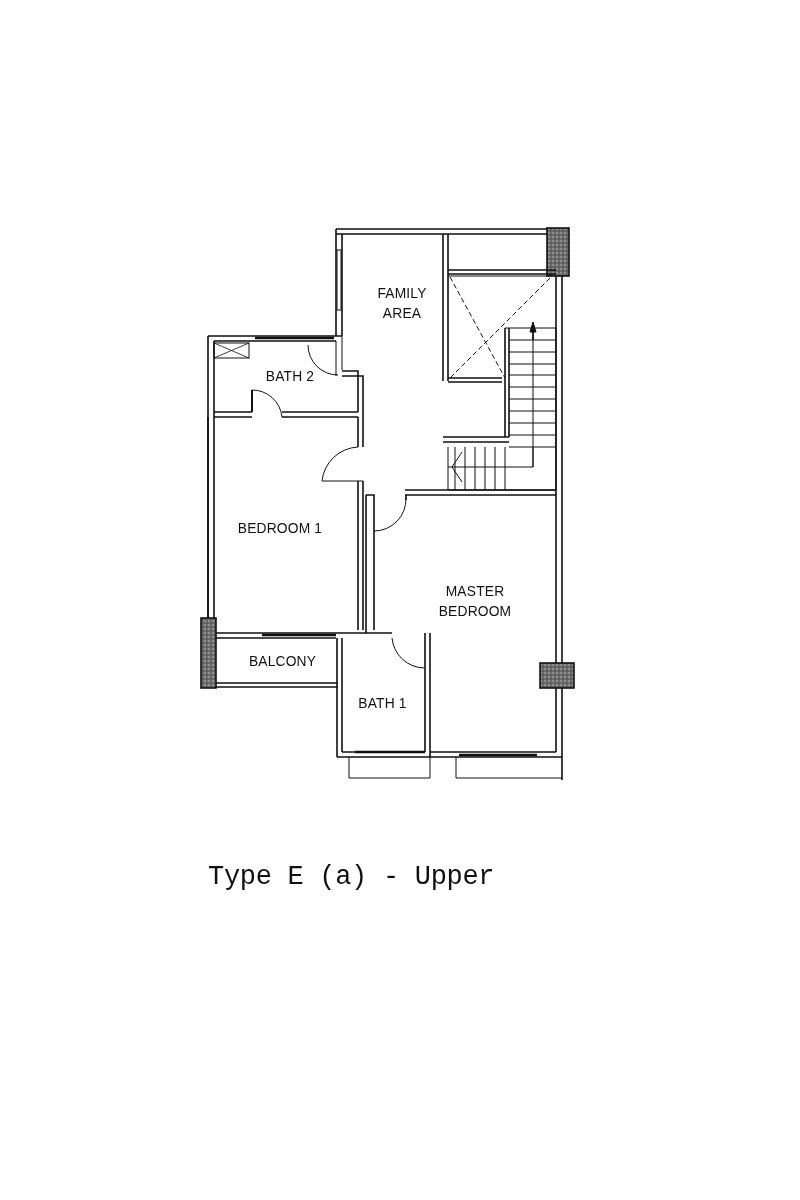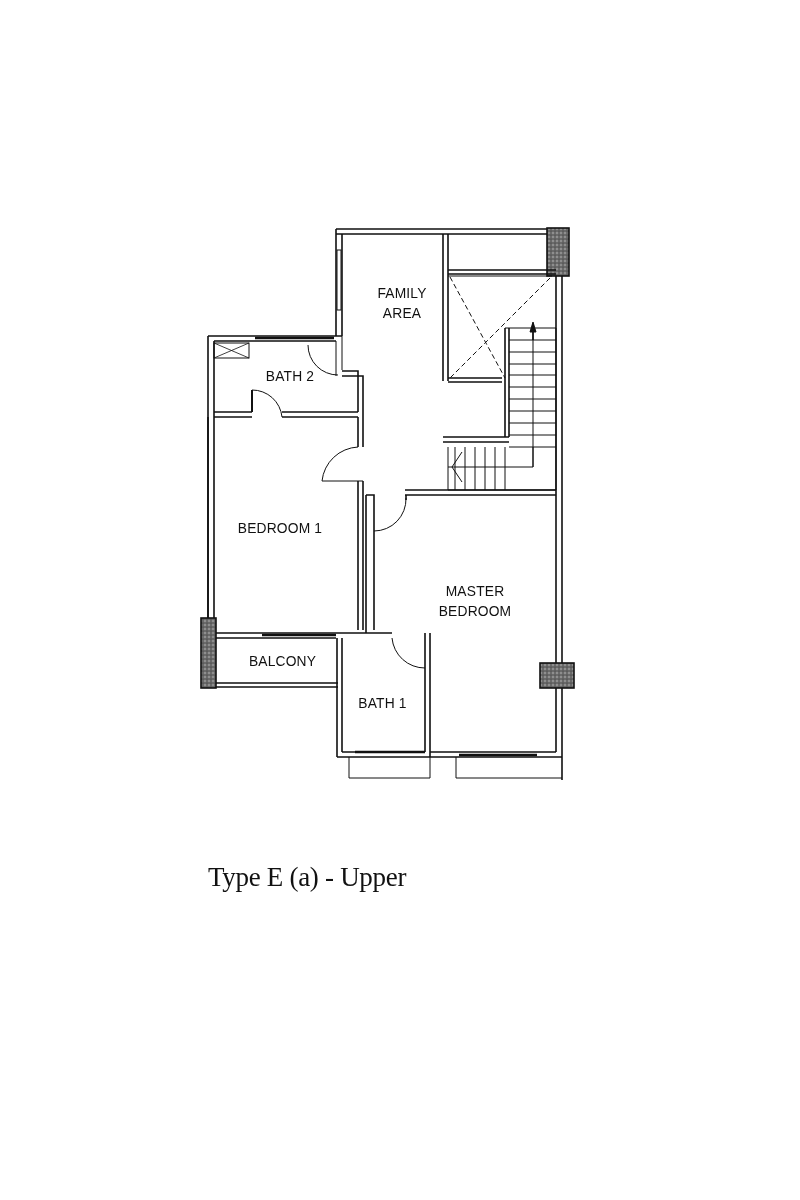--- a/index.html
+++ b/index.html
@@ -1,19 +1,19 @@
 <!DOCTYPE html>
 <html><head>
 <meta charset="utf-8">
 <style>
   html, body { margin: 0; padding: 0; background: #ffffff; }
   body { width: 800px; height: 1200px; position: relative; overflow: hidden; font-family: "Liberation Sans", sans-serif; }
   #plan { position: absolute; left: 0; top: 0; width: 800px; height: 1200px; }
   .room-label { position: absolute; font-family: "Liberation Sans", sans-serif; font-size: 15px; color: #111; text-align: center; line-height: 20px; letter-spacing: 0.2px; transform: scaleX(0.92); }
-  .caption { position: absolute; left: 208px; top: 862px; font-family: Liberation Serif, serif; font-size: 27px; color: #111; letter-spacing: -0.3px; }
+  .caption { position: absolute; left: 208px; top: 862px; font-family: Liberation Mono, monospace; font-size: 27px; color: #111; letter-spacing: -0.3px; }
 </style>
 </head>
 <body>
 
 <svg id="plan" viewBox="0 0 800 1200" xmlns="http://www.w3.org/2000/svg">
   <defs>
     <pattern id="hatch" width="4" height="4" patternUnits="userSpaceOnUse">
       <rect width="4" height="4" fill="#6a6a6a"></rect>
       <circle cx="1" cy="1" r="0.8" fill="#bbb"></circle>
       <circle cx="3" cy="3" r="0.6" fill="#333"></circle>

